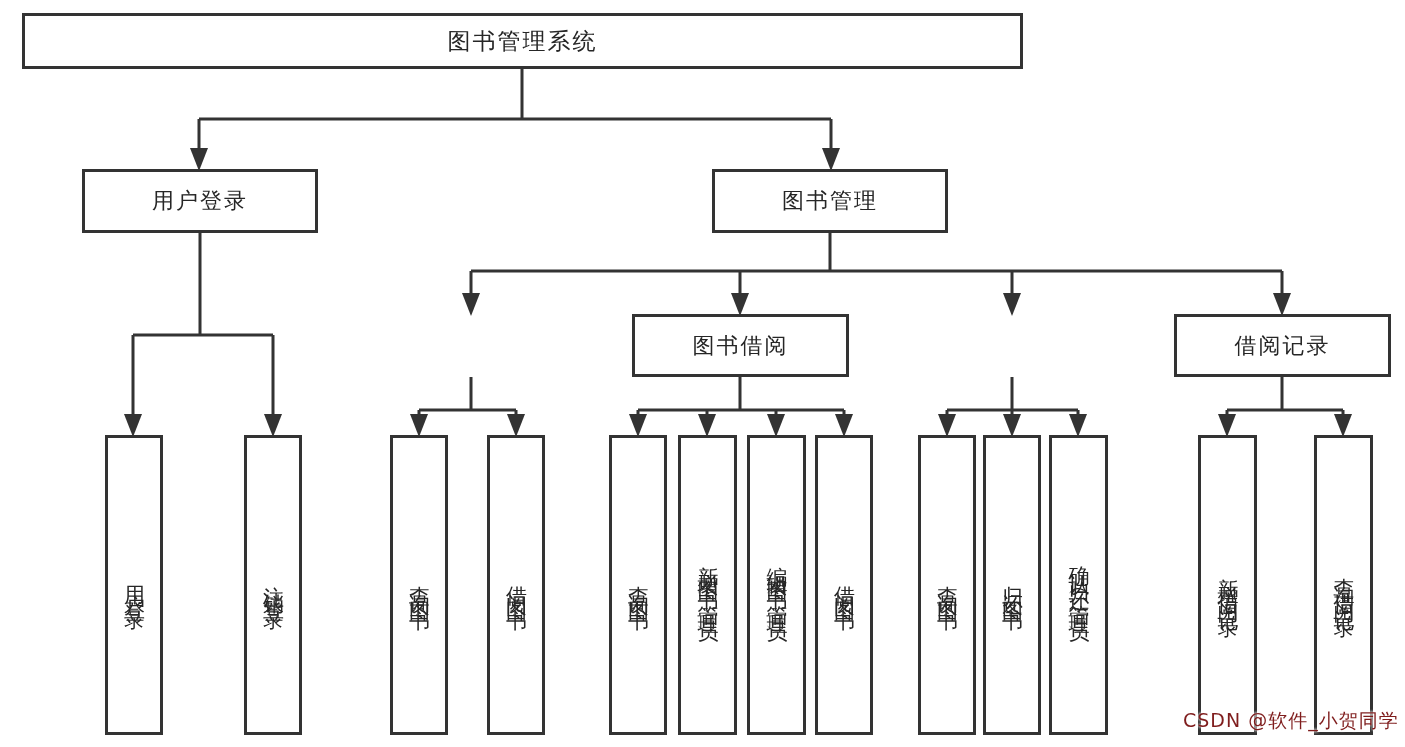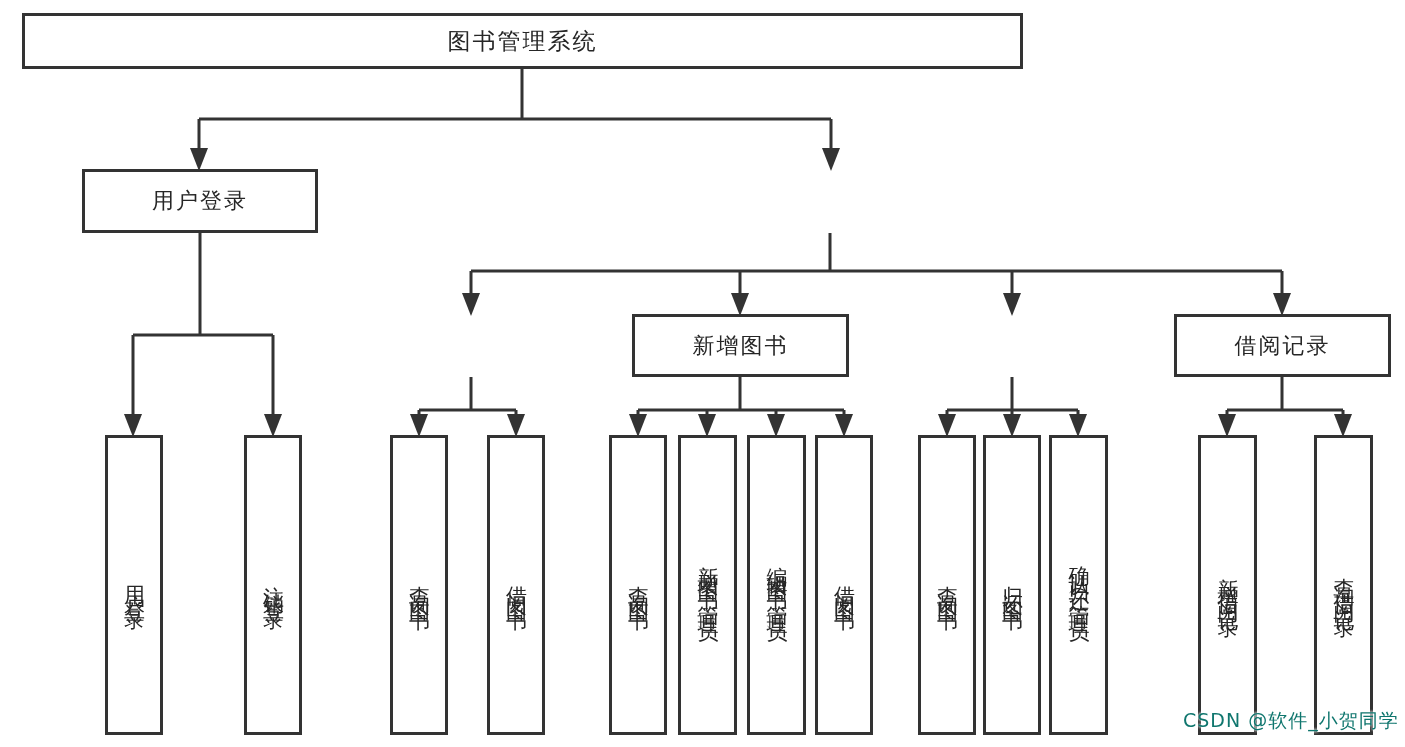--- a/index.html
+++ b/index.html
@@ -46,21 +46,21 @@
     text-orientation: mixed;
     font-size: 21px;
     letter-spacing: 8px;
     line-height: 1.1;
   }
   .watermark {
     position: absolute;
     left: 1183px;
     top: 708px;
     font-size: 19px;
-    color: #0f766e;
+    color: #7f1d1d;
     letter-spacing: 1px;
     white-space: nowrap;
     text-shadow: 0 0 3px #ffffff, 0 0 3px #ffffff;
     z-index: 5;
   }
 </style>
 </head>
 <body>
 
 <div class="stage">
@@ -108,22 +108,23 @@
       <polygon points="1069,414 1087,414 1078,437"></polygon>
 
       <polygon points="1218,414 1236,414 1227,437"></polygon>
       <polygon points="1334,414 1352,414 1343,437"></polygon>
     </g>
   </svg>
 
   <div class="node hnode root-node" style="left:22px; top:13px; width:1001px; height:56px;">图书管理系统</div>
 
   <div class="node hnode" style="left:82px; top:169px; width:236px; height:64px;">用户登录</div>
+  <div class="node hnode" style="left:712px; top:169px; width:236px; height:64px;">图书管理</div>
 
-  <div class="node hnode" style="left:632px; top:314px; width:217px; height:63px;">新增图书</div>
+  <div class="node hnode" style="left:632px; top:314px; width:217px; height:63px;">图书借阅</div>
   <div class="node hnode" style="left:1174px; top:314px; width:217px; height:63px;">借阅记录</div>
 
   <div class="node vnode" style="left:105px; top:435px; width:58px; height:300px;">用户登录</div>
   <div class="node vnode" style="left:244px; top:435px; width:58px; height:300px;">注销登录</div>
 
   <div class="node vnode" style="left:390px; top:435px; width:58px; height:300px;">查询图书</div>
   <div class="node vnode" style="left:487px; top:435px; width:58px; height:300px;">借阅图书</div>
 
   <div class="node vnode" style="left:609px; top:435px; width:58px; height:300px;">查询图书</div>
   <div class="node vnode" style="left:678px; top:435px; width:59px; height:300px;">新增图书（管理员）</div>

